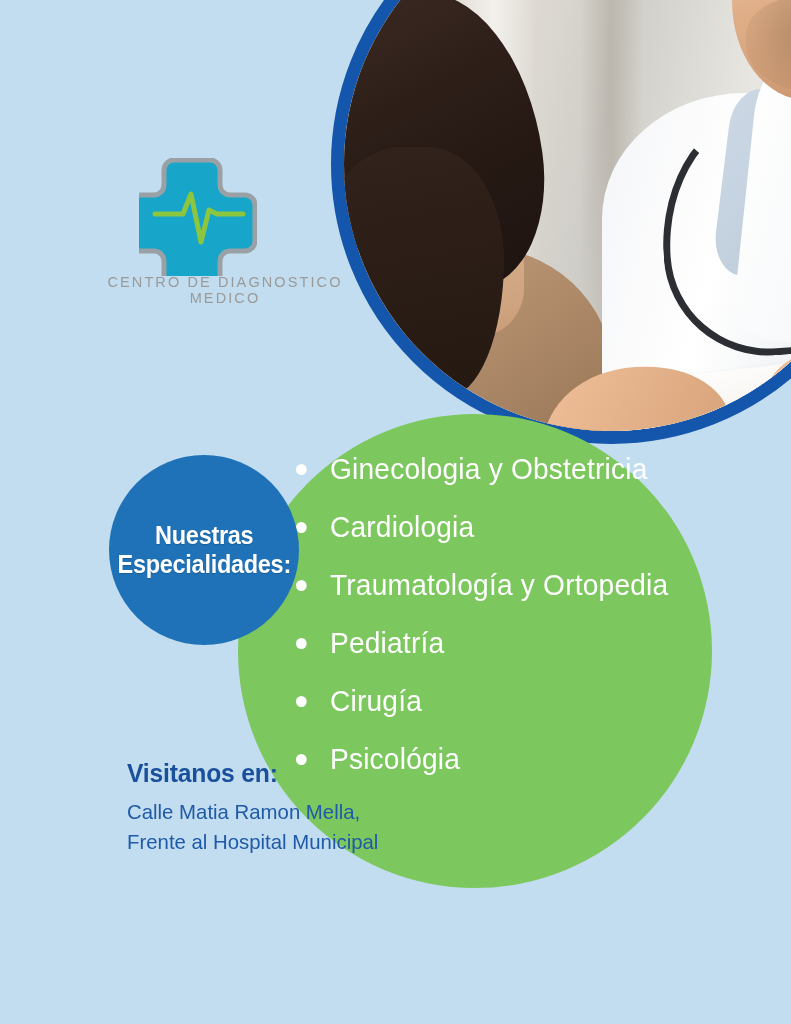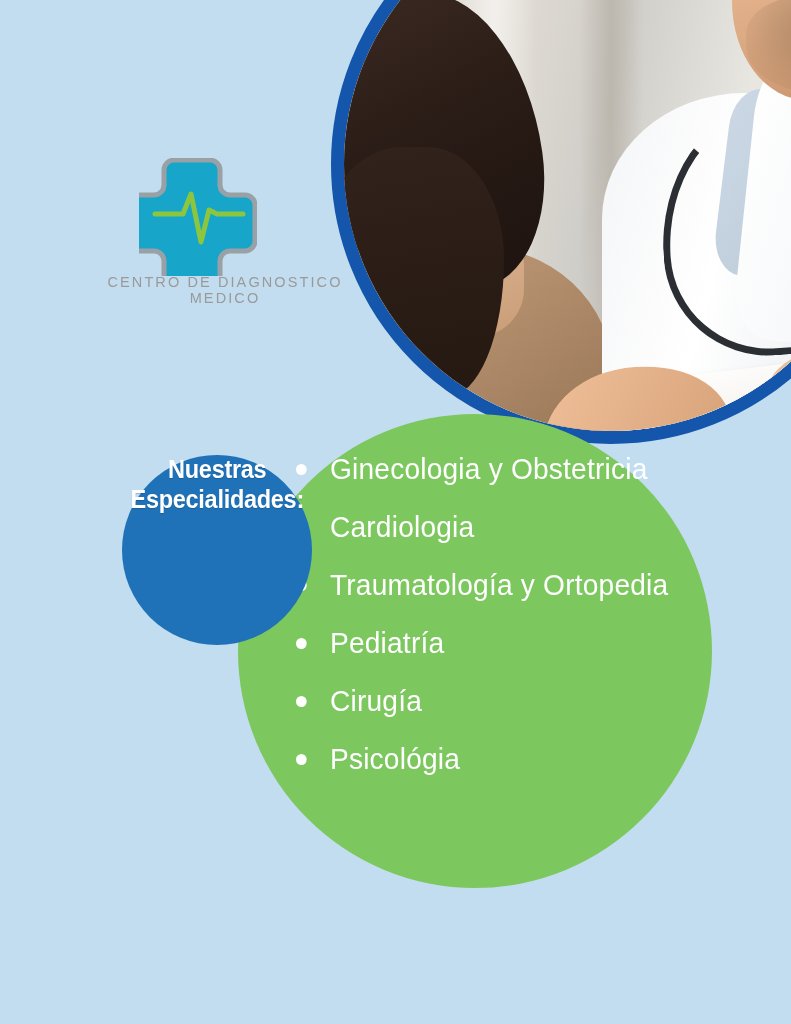--- a/index.html
+++ b/index.html
@@ -140,25 +140,25 @@
     position:absolute;
     left:238px; top:414px;
     width:474px; height:474px;
     border-radius:50%;
     background:#7dc75f;
   }
 
   
   .blue-circle {
     position:absolute;
-    left:122px; top:455px;
+    left:109px; top:455px;
     width:190px; height:190px;
     border-radius:50%;
     background:#1f72b8;
-    display:flex; align-items:flex-start; justify-content:center;
+    display:flex; align-items:center; justify-content:center;
   }
   .blue-circle-label {
     color:#ffffff;
     font-weight:bold;
     font-size:25px;
     line-height:1.18;
     text-align:center;
     letter-spacing:-.3px;
     transform:scaleX(.94);
     text-shadow:0 1px 1px rgba(0,0,0,.18);
@@ -316,16 +316,21 @@
       <span class="spec-bullet"></span>
       <span>Psicológia</span>
     </div>
   </div>
 
   <div class="blue-circle">
     <div class="blue-circle-label">Nuestras
 Especialidades:</div>
   </div>
 
+  <div class="contact-visit">
+    <div class="c-head">Visitanos en:</div>
+    <div class="c-body">Calle Matia Ramon Mella,
+Frente al Hospital Municipal</div>
+  </div>
 
 
 
 </div>
 
 </body></html>

